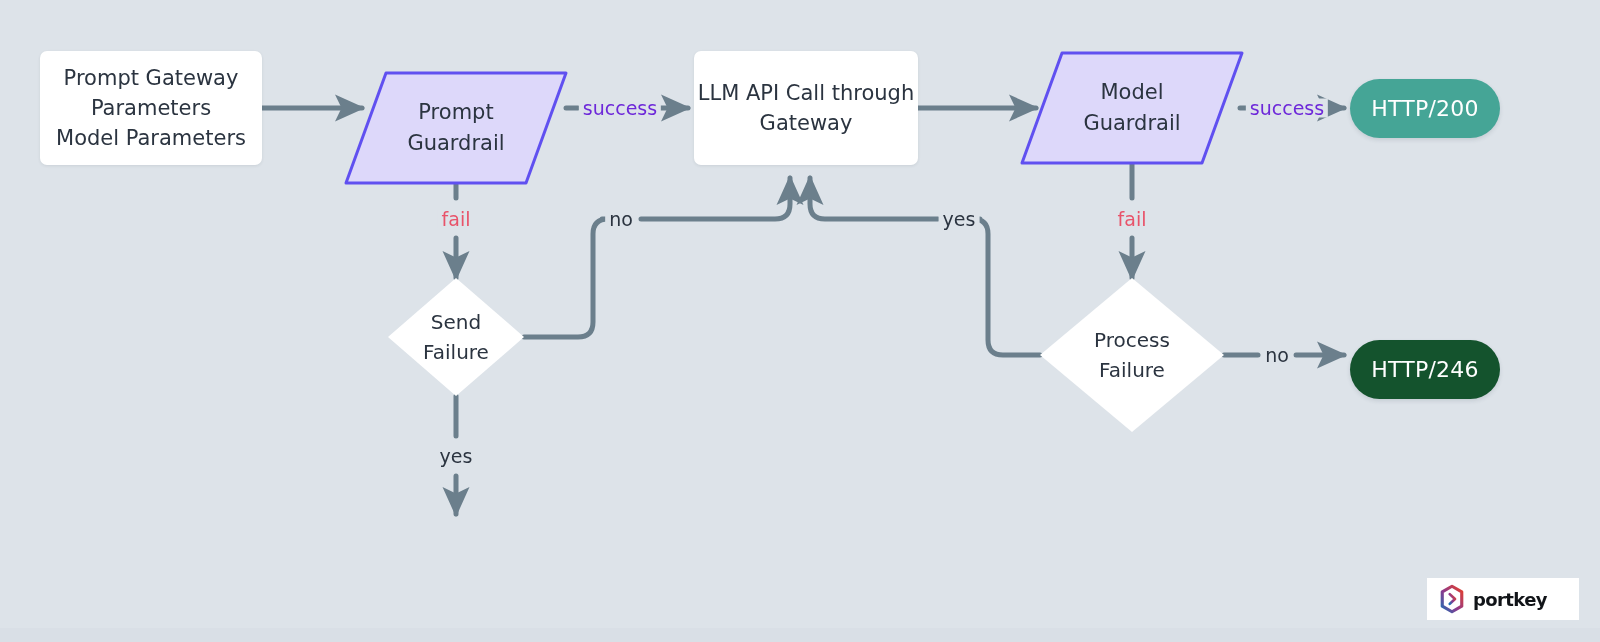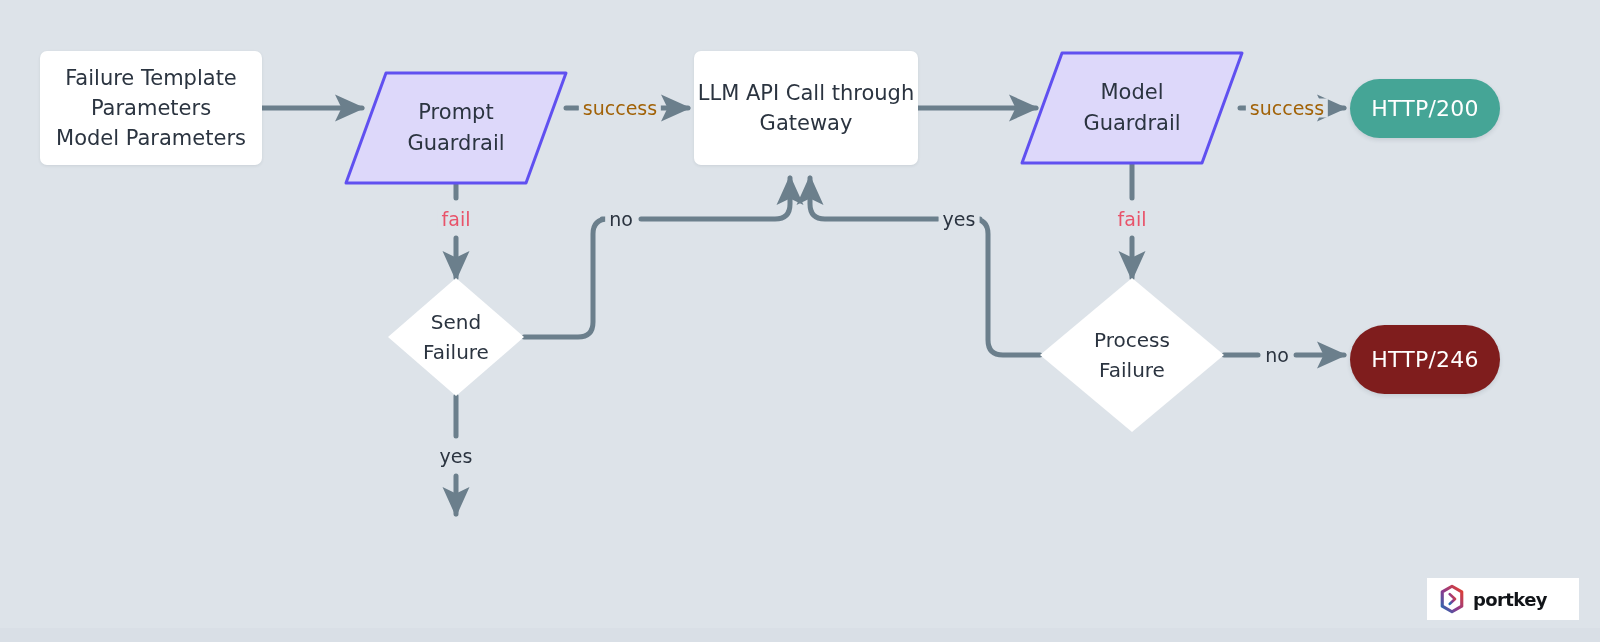--- a/index.html
+++ b/index.html
@@ -79,21 +79,21 @@
   
   .edge-label {
     position: absolute;
     font-size: 19px;
     line-height: 19px;
     white-space: nowrap;
     transform: translate(-50%, -50%);
     background: #dde3e9;
     padding: 0 4px;
   }
-  .lbl-success { color: #a16207; }
+  .lbl-success { color: #6d28d9; }
   .lbl-fail    { color: #e8536a; }
   .lbl-neutral { color: #2b3440; }
 
   
   #bottom-strip {
     position: absolute;
     left: 0;
     bottom: 0;
     width: 1600px;
     height: 14px;
@@ -180,21 +180,21 @@
 
   <div class="edge-label lbl-neutral" style="left:621px; top:219px;">no</div>
 
   <div class="edge-label lbl-neutral" style="left:456px; top:456px;">yes</div>
 
   <div class="edge-label lbl-neutral" style="left:959px; top:219px;">yes</div>
 
   <div class="edge-label lbl-neutral" style="left:1277px; top:355px;">no</div>
 
   <div class="node rect" style="left:40px; top:51px; width:222px; height:114px; flex-direction:column;">
-    <div>Failure Template</div>
+    <div>Prompt Gateway</div>
     <div>Parameters</div>
     <div>Model Parameters</div>
   </div>
 
   <div class="node para-wrap" style="left:344px; top:51px; width:224px; height:114px; flex-direction:column;margin-top:20px;">
     <svg class="para-shape" viewBox="0 0 224 114" preserveAspectRatio="none">
       <polygon points="42,2 222,2 182,112 2,112" fill="#ddd8fa" stroke="#6050f0" stroke-width="3" stroke-linejoin="round"></polygon>
     </svg>
     <div class="para-label">Prompt</div>
     <div class="para-label">Guardrail</div>
@@ -226,21 +226,21 @@
   </div>
 
   <div class="node diamond-wrap" style="left:1040px; top:278px; width:184px; height:154px; flex-direction:column;">
     <svg class="diamond-shape" viewBox="0 0 184 154" preserveAspectRatio="none">
       <polygon points="92,0 184,77 92,154 0,77" fill="#ffffff"></polygon>
     </svg>
     <div class="diamond-label">Process</div>
     <div class="diamond-label">Failure</div>
   </div>
 
-  <div class="node pill" style="left:1350px; top:325px; width:150px; height:69px; background:#7f1d1d;">
+  <div class="node pill" style="left:1350px; top:340px; width:150px; height:59px; background:#14532d;">
     <span>HTTP/246</span>
   </div>
 
 
   <div id="bottom-strip"></div>
 
   <div id="logo-badge">
     <svg width="30" height="30" viewBox="0 0 40 40">
       <path d="M20,3 L33,10.5 L33,29.5 L20,37 L7,29.5 L7,10.5 Z" fill="none" stroke="url(#pk-grad)" stroke-width="4.2" stroke-linejoin="round"></path>
       <path d="M17,13.5 L24,20 L17,26.5" fill="none" stroke="url(#pk-grad)" stroke-width="3.6" stroke-linecap="round" stroke-linejoin="round"></path>

